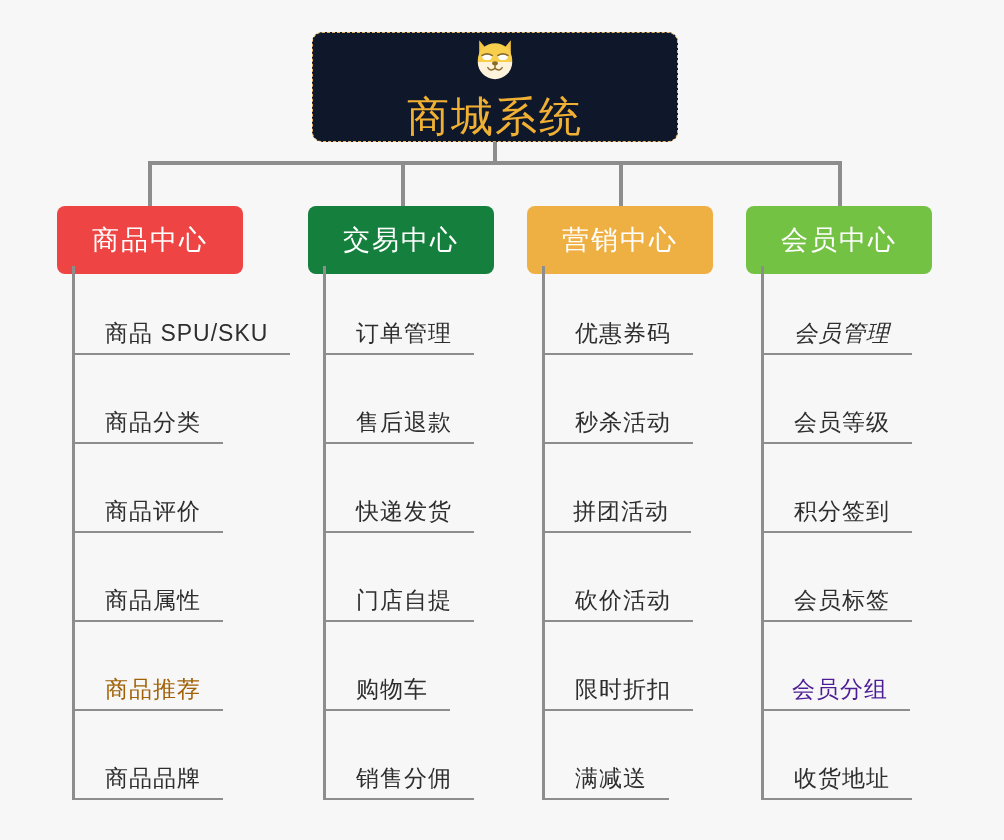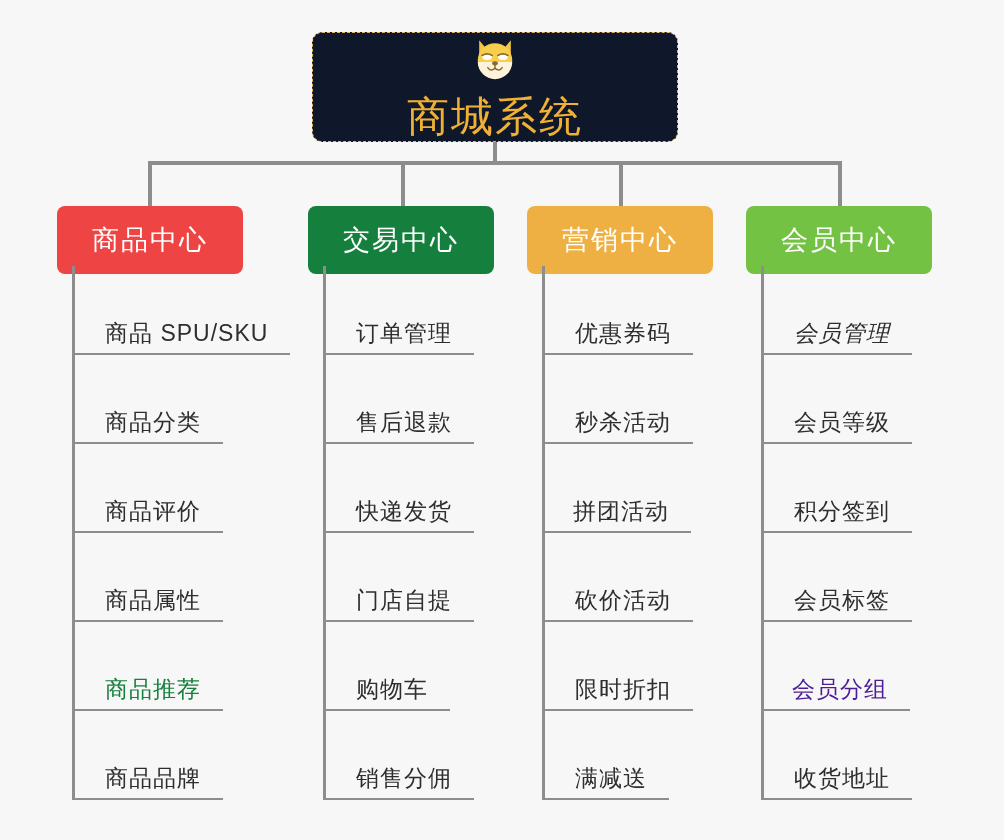--- a/index.html
+++ b/index.html
@@ -150,21 +150,21 @@
     <div class="leaf-item">
         <span class="leaf-text" style="border-bottom-color: rgb(141, 141, 141); color: rgb(46, 46, 46);">商品分类</span>
       </div>
     <div class="leaf-item">
         <span class="leaf-text" style="border-bottom-color: rgb(141, 141, 141); color: rgb(46, 46, 46);">商品评价</span>
       </div>
     <div class="leaf-item">
         <span class="leaf-text" style="border-bottom-color: rgb(141, 141, 141); color: rgb(46, 46, 46);">商品属性</span>
       </div>
     <div class="leaf-item">
-        <span class="leaf-text" style="border-bottom-color: rgb(141, 141, 141); color: #15803d;">商品推荐</span>
+        <span class="leaf-text" style="border-bottom-color: rgb(141, 141, 141); color: #a16207;">商品推荐</span>
       </div>
     <div class="leaf-item">
         <span class="leaf-text" style="border-bottom-color: rgb(141, 141, 141); color: rgb(46, 46, 46);">商品品牌</span>
       </div>
   </div>
 
   <div class="leaf-col" style="left: 323px; top: 266px; border-left-color: rgb(141, 141, 141);">
     <div class="leaf-item">
         <span class="leaf-text" style="border-bottom-color: rgb(141, 141, 141); color: rgb(46, 46, 46);">订单管理</span>
       </div>

